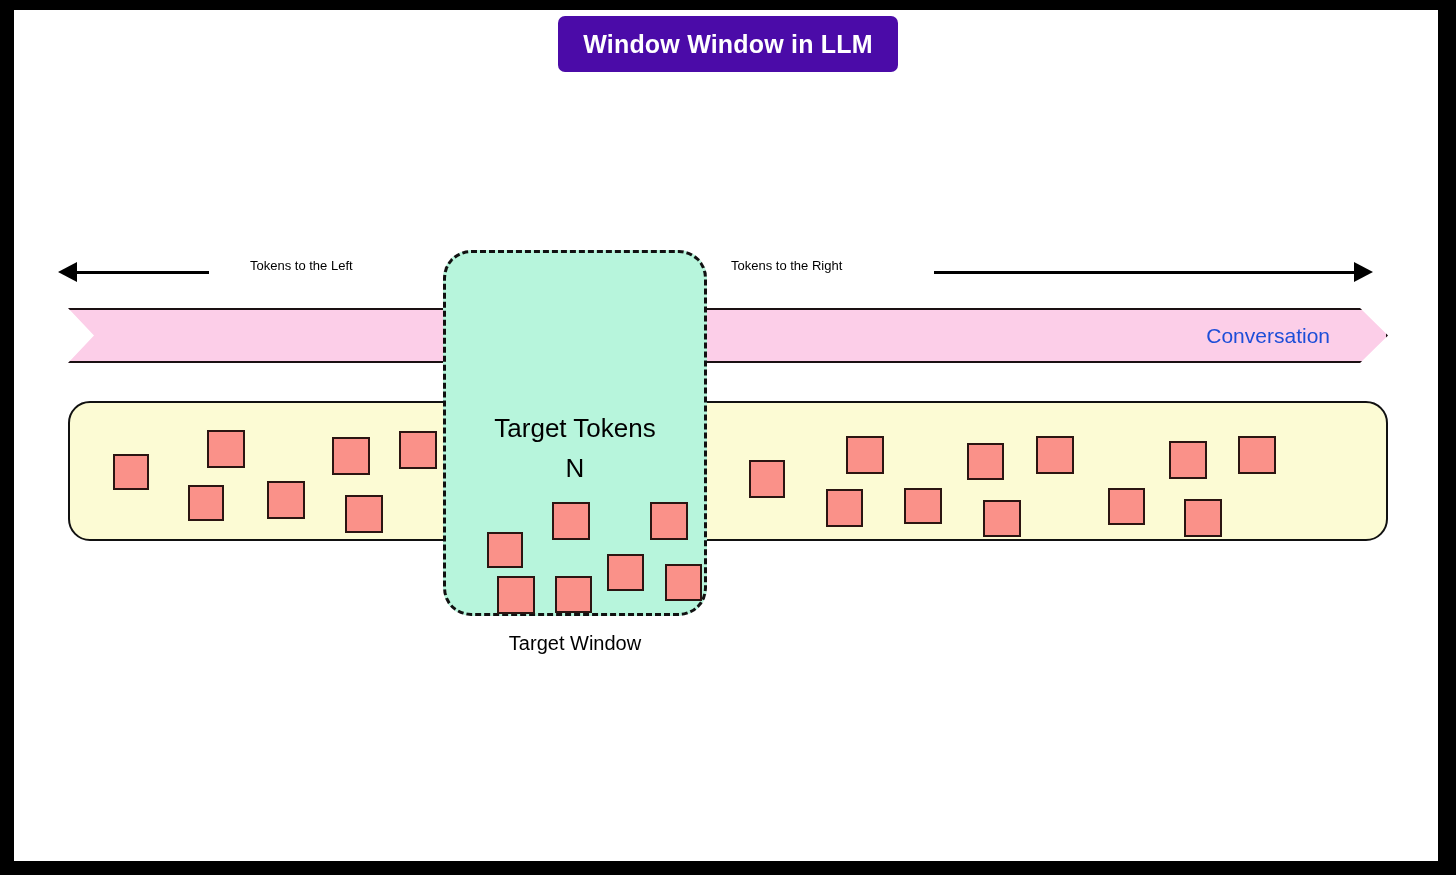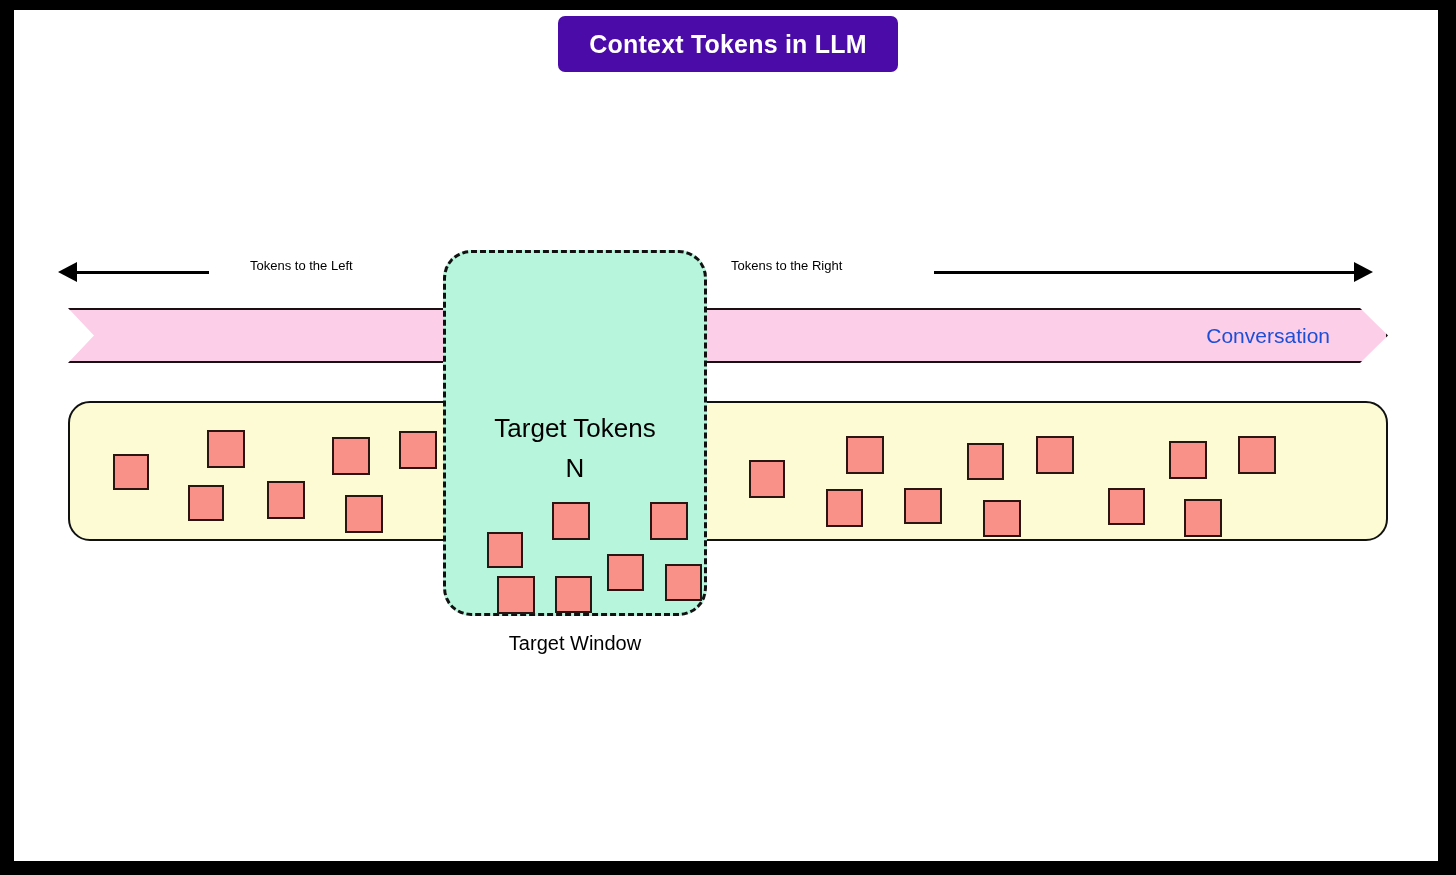--- a/index.html
+++ b/index.html
@@ -191,21 +191,21 @@
   }
   #tokens-layer .token-square { pointer-events: auto; }
 </style>
 </head>
 <body>
 
 <div id="slide-frame">
   <div id="canvas">
 
     <div id="title-banner" style="background: rgb(75, 11, 168);">
-      <span id="title-text" style="color: rgb(255, 255, 255);">Context Tokens in LLM</span>
+      <span id="title-text" style="color: rgb(255, 255, 255);">Window Window in LLM</span>
     </div>
 
     <div id="arrow-left-group" class="arrow-row">
       <span class="arrow-head left"></span>
       <span class="arrow-line"></span>
       <span class="arrow-label">Tokens to the Left</span>
     </div>
 
     <div id="arrow-right-group" class="arrow-row">
       <span class="arrow-label">Tokens to the Right</span>

